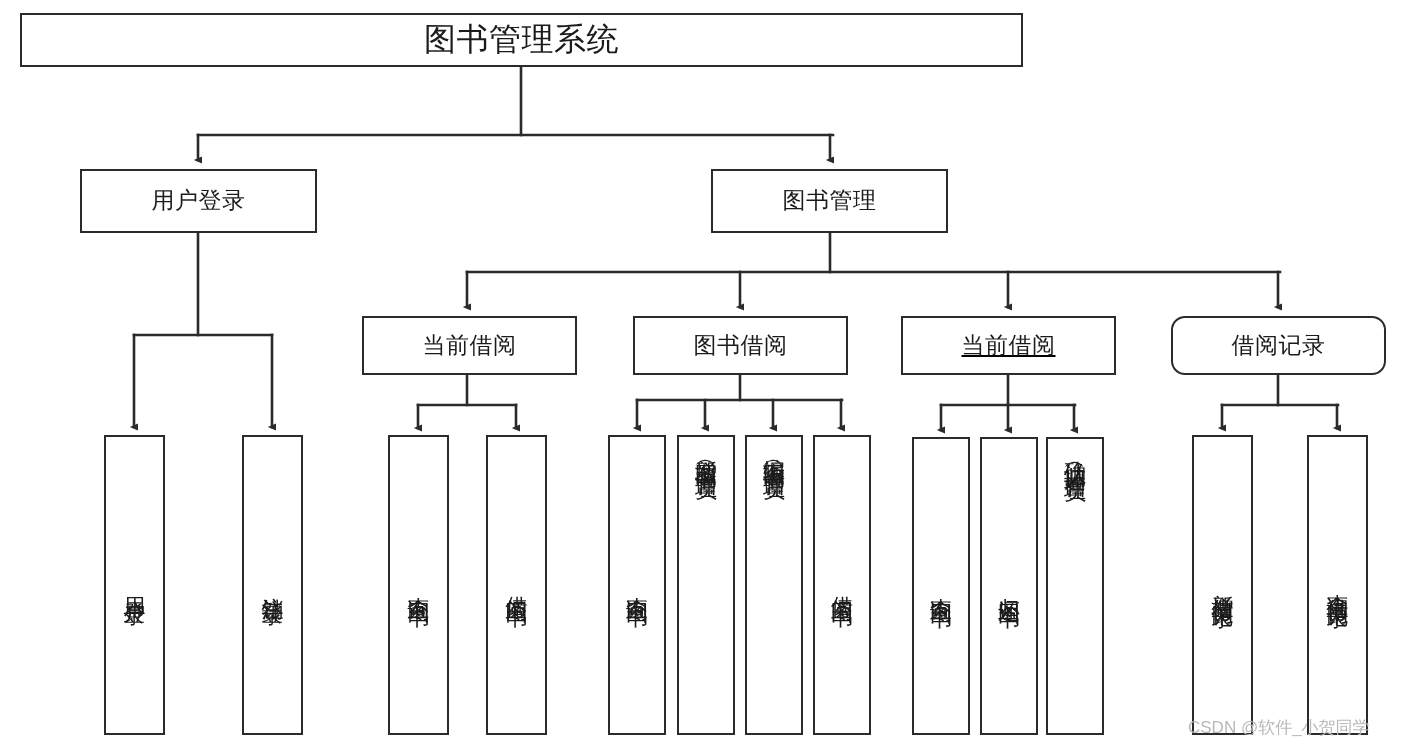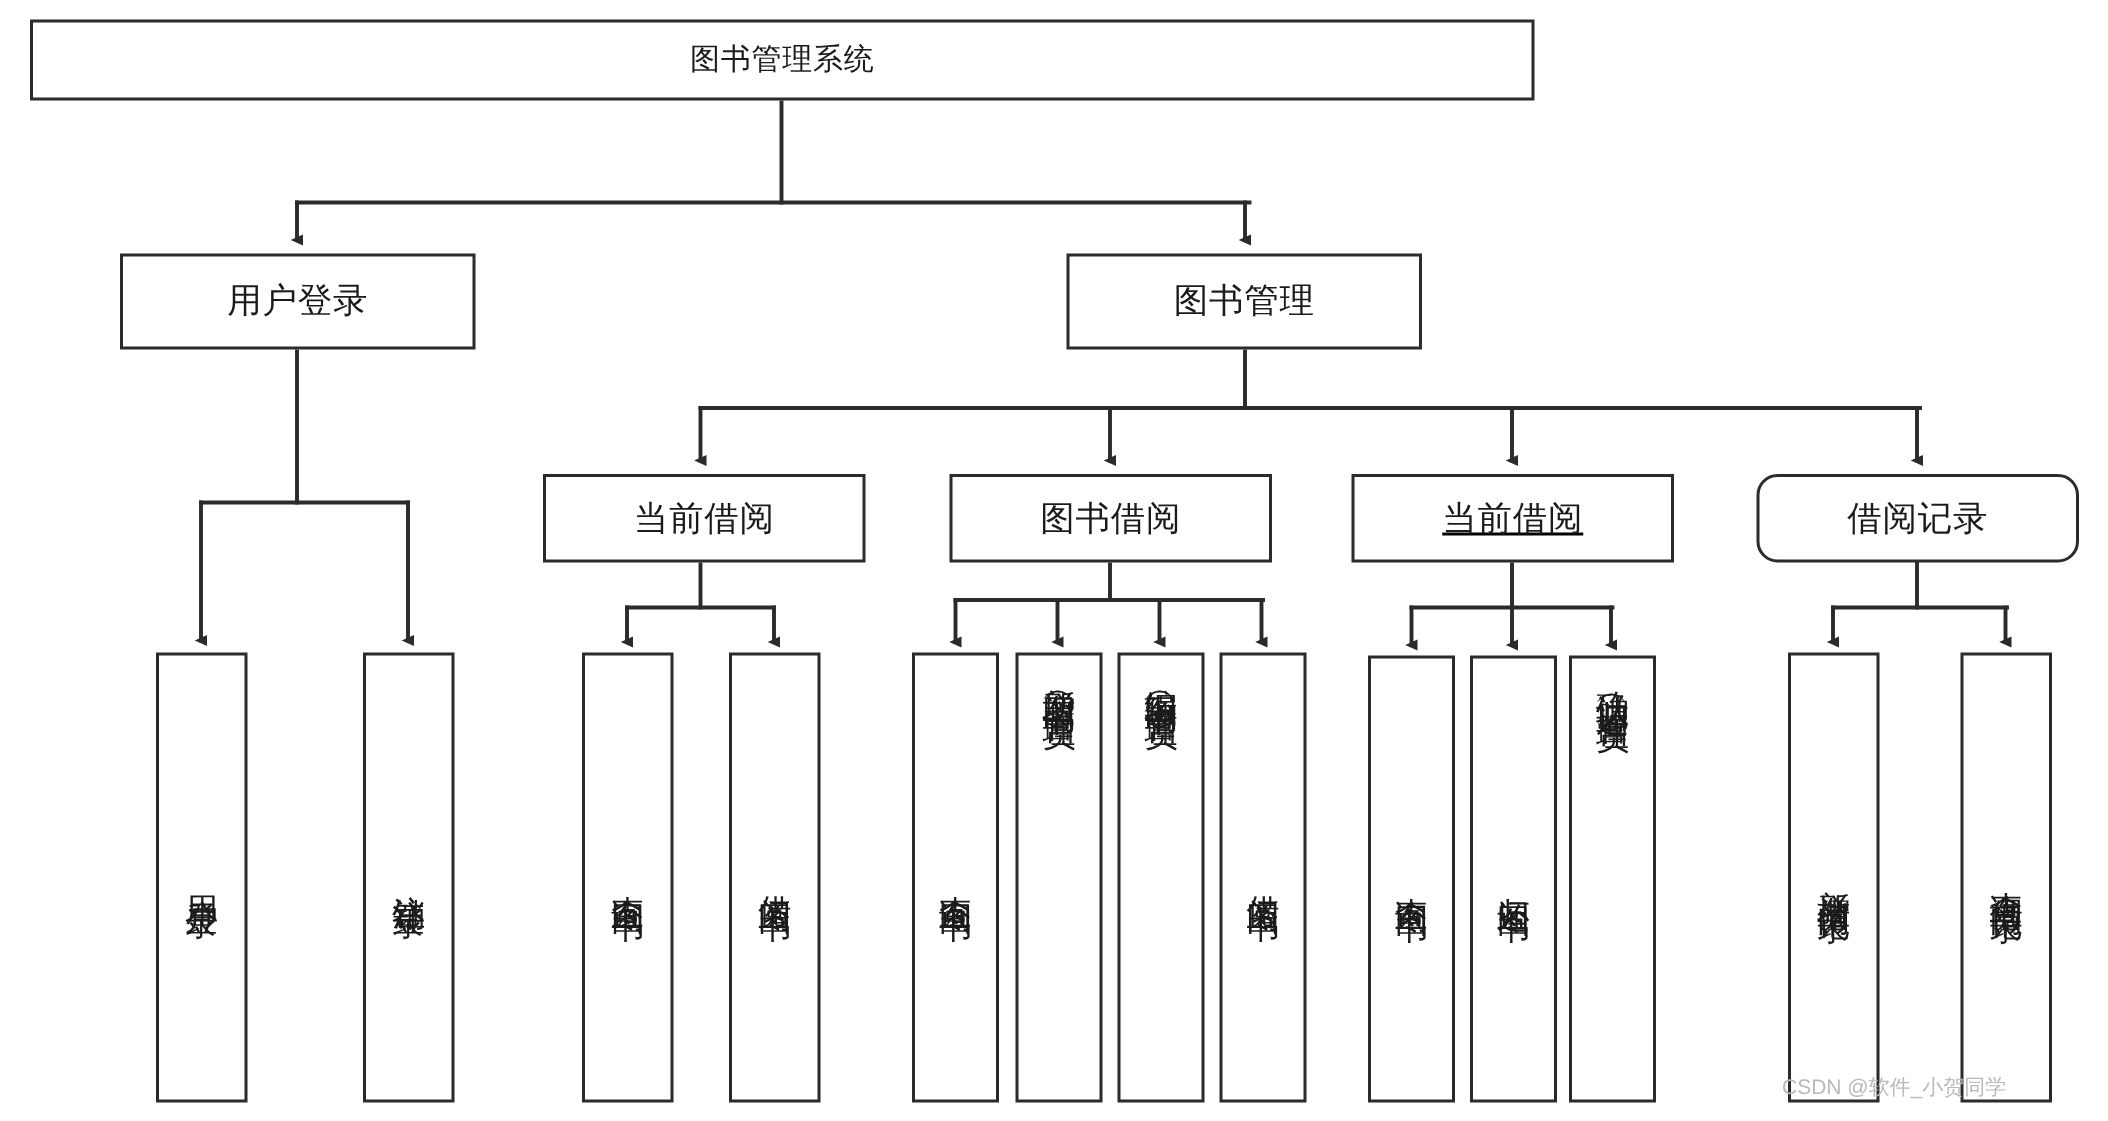--- a/index.html
+++ b/index.html
@@ -41,21 +41,21 @@
     line-height: 1.12;
     white-space: nowrap;
     text-align: center;
   }
   
   .node.horiz .node-label {
     font-size: 23px;
     letter-spacing: 0.5px;
   }
   .node.root .node-label {
-    font-size: 20px;
+    font-size: 32px;
   }
   
   .node.vert {
     align-items: flex-start;
     justify-content: center;
     padding-top: 0;
   }
   .node.vert .node-label {
     writing-mode: vertical-rl;
     text-orientation: upright;
@@ -65,21 +65,21 @@
     white-space: nowrap;
     display: block;
   }
   .node.vert.center .node-label {
     margin-top: auto;
     margin-bottom: auto;
   }
   .watermark {
     position: absolute;
     color: #b9b9b9;
-    font-size: 14px;
+    font-size: 17px;
     white-space: nowrap;
     z-index: 5;
     font-family: "Liberation Sans", "DejaVu Sans", sans-serif;
   }
 </style>
 </head>
 <body>
 
 <div id="diagram-root">
 

